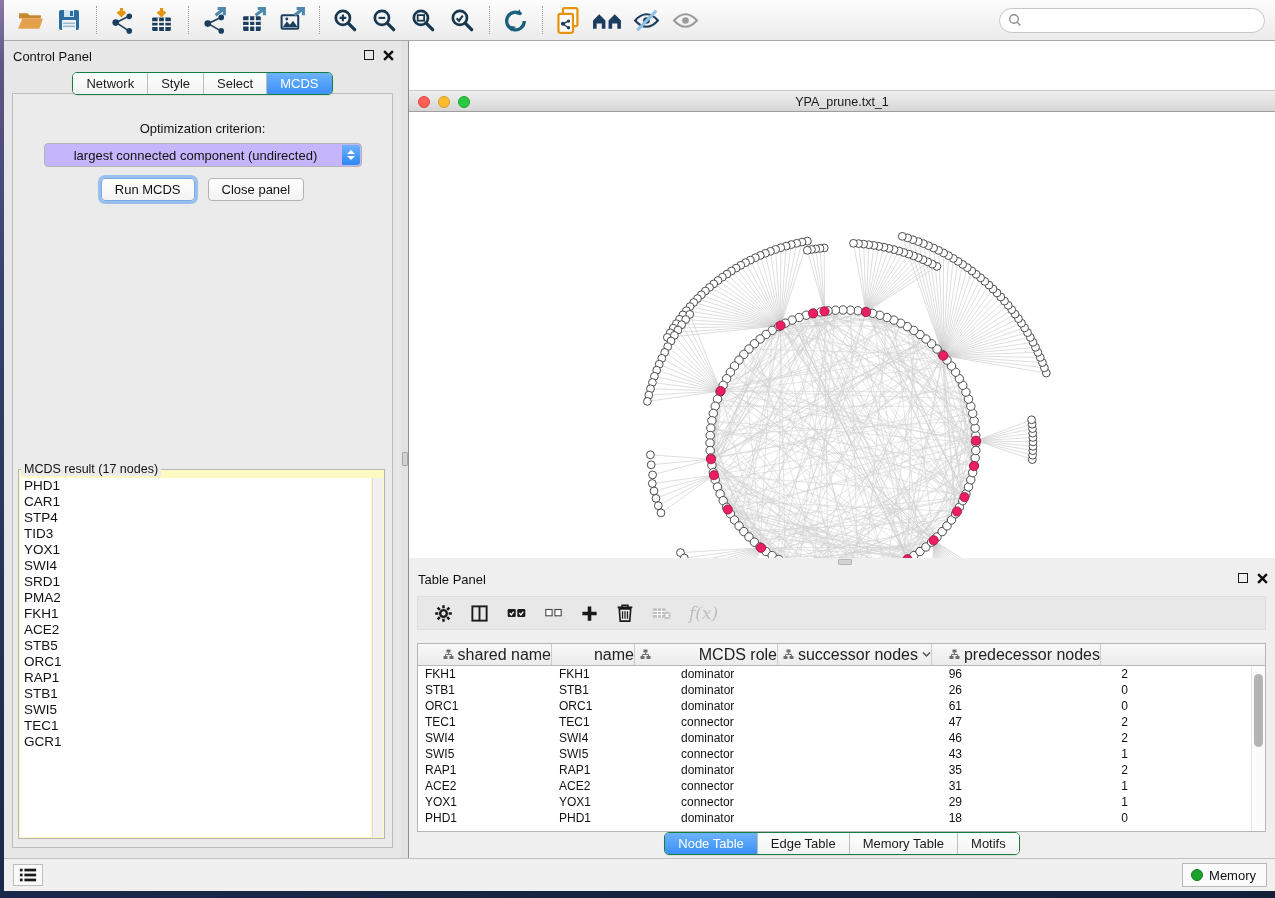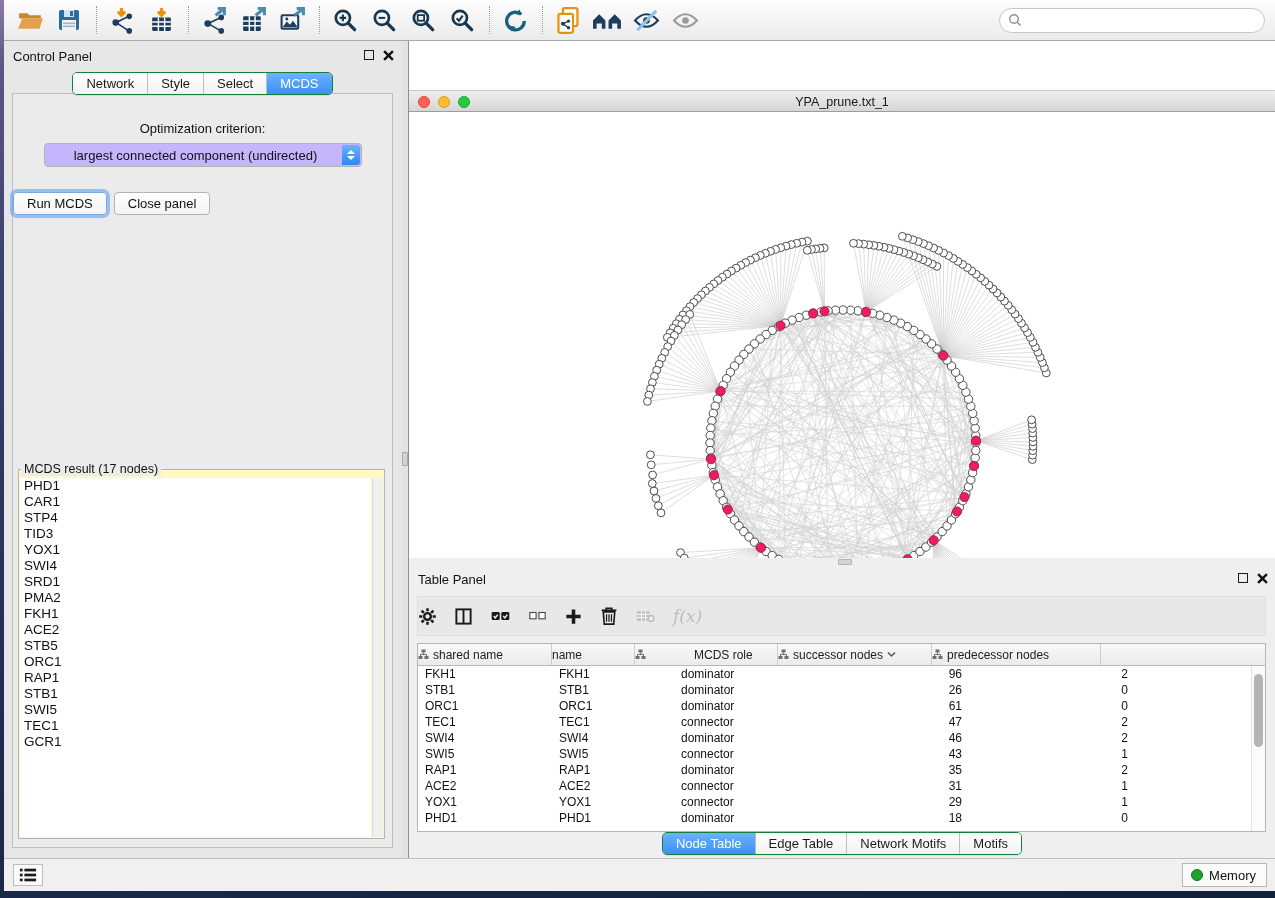--- a/index.html
+++ b/index.html
@@ -44,21 +44,21 @@
   .select-row { text-align:center; margin-top:7px; }
   .mac-select { display:inline-flex; align-items:center; width:318px; height:24px; border:1px solid #b3b3b3;
                 border-radius:4px; background:#c4b5fd; position:relative; cursor:default; }
   .mac-select .sel-text { flex:1; text-align:center; font-size:13px; color:#111; padding-right:14px; }
   .mac-select .stepper { position:absolute; right:1px; top:1px; bottom:1px; width:18px; border-radius:0 3px 3px 0;
                 background:linear-gradient(#6db2fd,#2f86f2); display:flex; flex-direction:column;
                 align-items:center; justify-content:center; gap:2px; }
   .stepper i { width:0; height:0; border-left:4px solid transparent; border-right:4px solid transparent; display:block; }
   .stepper .up   { border-bottom:4px solid #fff; }
   .stepper .down { border-top:4px solid #fff; }
-  .btn-row { text-align:center; margin-top:25px; display:flex; gap:7px; }
+  .btn-row { text-align:center; margin-top:11px; display:flex; justify-content:center; gap:13px; }
   .mac-btn { font-size:13px; padding:3px 13px; border:1px solid #b3b3b3; border-radius:4px;
              background:linear-gradient(#ffffff,#f3f3f3); color:#111; cursor:default; }
   .mac-btn.focused { box-shadow:0 0 0 3px rgba(86,155,245,.55); border-color:#7aa8e0; }
   fieldset.result-box { position:absolute; left:5px; right:7px; top:368px; bottom:8px;
                         border:1px solid #b5b5b5; background:#fef9c3; }
   fieldset.result-box legend { font-size:12.5px; margin-left:2px; padding:0 3px; background:#ebebeb; color:#111; }
   .mcds-list { position:absolute; left:1px; right:13px; top:2px; bottom:1px; overflow:hidden; background:#fff; }
   .mcds-item { font-size:13.5px; line-height:16px; padding-left:4px; }
   .mcds-scroll { position:absolute; right:1px; top:2px; bottom:1px; width:11px; background:#f0f0f0; border-left:1px solid #dcdcdc; }
 
@@ -75,27 +75,27 @@
                   background:linear-gradient(#efefef,#d6d6d6); border-bottom:1px solid #9e9e9e; border-top:1px solid #c9c9c9; }
   .lights { position:absolute; left:9px; top:5px; display:flex; gap:8px; }
   .light { width:12px; height:12px; border-radius:50%; }
   .net-title { text-align:center; font-size:12.5px; line-height:22px; color:#1a1a1a; }
   .net-canvas { position:absolute; top:23px; left:0; right:0; bottom:0; background:#fff; }
   .net-canvas svg { display:block; width:100%; height:100%; }
 
   
   .table-panel { position:absolute; top:525px; left:0; right:0; bottom:0; background:#efefef; }
   .tp-header { position:absolute; top:0; left:0; right:0; height:26px; }
-  .tp-toolbar { position:absolute; top:30px; left:8px; right:9px; height:40px; background:#e8e8e8;
-                border:1px solid #dedede; display:flex; align-items:center; gap:17px; }
+  .tp-toolbar { position:absolute; top:30px; left:8px; right:9px; height:34px; background:#e8e8e8;
+                border:1px solid #dedede; display:flex; align-items:center; gap:17px; padding-left:16px; }
   .tp-tool { background:transparent; border:none; display:flex; align-items:center; justify-content:center; cursor:default; }
   .fx-label { font-family:"DejaVu Serif", serif; font-style:italic; font-size:17px; color:#bdbdbd; }
   .nt-table { position:absolute; top:77px; left:8px; right:9px; height:189px; background:#fff; border:1px solid #b5b5b5; }
   .nt-head { display:flex; height:22px; background:linear-gradient(#f8f8f8,#ebebeb); border-bottom:1px solid #b9b9b9; }
-  .nt-hcell { display:flex; align-items:center; justify-content:flex-start; gap:4px; font-size:12px; color:#222;
+  .nt-hcell { display:flex; align-items:center; justify-content:flex-end; gap:4px; font-size:16px; color:#222;
               border-right:1px solid #cccccc; position:relative; cursor:default; }
   .nt-hcell .hlabel { white-space:nowrap; }
   .nt-rows { position:absolute; top:22px; left:0; right:14px; bottom:0; overflow:hidden; }
   .nt-row { display:flex; height:16px; background:#fff; }
   .nt-cell { font-size:12px; line-height:16px; white-space:nowrap; overflow:hidden; }
   .c0 { width:134px; padding-left:7px; }
   .c1 { width:83px;  padding-left:7px; }
   .c2 { width:143px; padding-left:7px;margin-left:39px; }
   .c3 { width:154px; text-align:right; padding-right:9px; }
   .c4 { width:169px; text-align:right; padding-right:12px; }
@@ -1388,21 +1388,21 @@
               </div>
           <div class="nt-scroll">
             <div class="nt-thumb"></div>
           </div>
         </div>
 
         <div class="tp-tabs">
           <span class="seg">
             <button class="tab active">Node Table</button>
             <button class="tab">Edge Table</button>
-            <button class="tab">Network Motifs</button>
+            <button class="tab">Memory Table</button>
             <button class="tab">Motifs</button>
           </span>
         </div>
       </div>
     </div>
   </div>
 
   <div class="status-bar">
     <button class="sb-left-btn">
       <svg width="20" height="18" viewBox="0 0 22 20">

